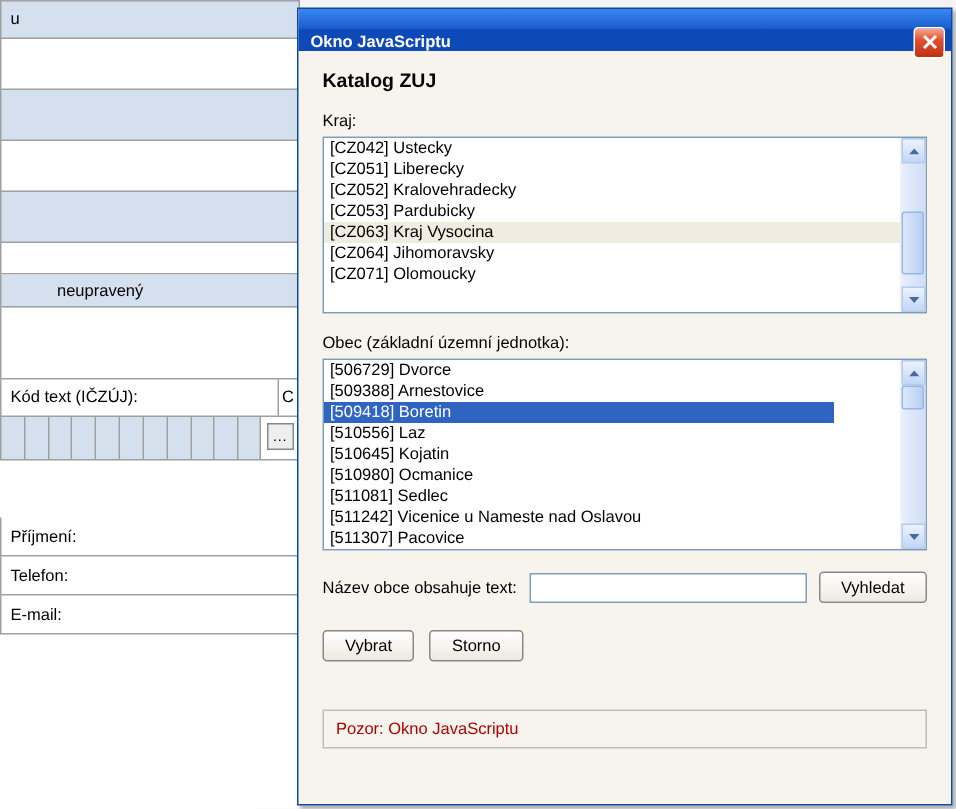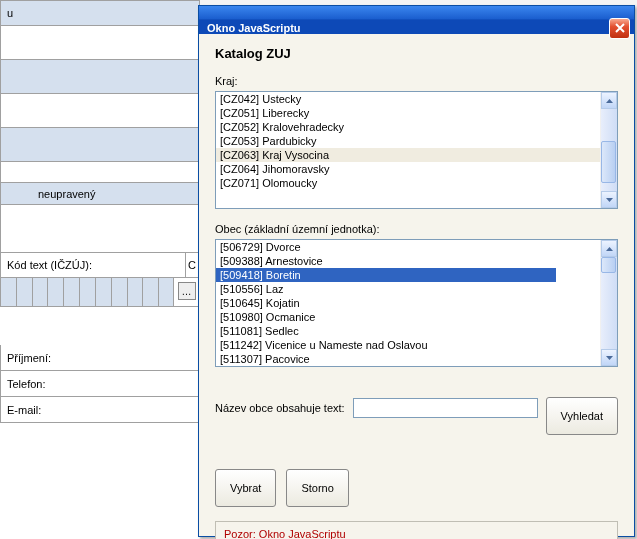--- a/index.html
+++ b/index.html
@@ -36,25 +36,25 @@
     .item.selected { background: #2f64c1; color: #fff; }
     
     .scrollbar { width: 17px; background: linear-gradient(to right,#e8eefb,#cfddf6); border-left: 1px solid #f0f0f0; position:relative; display:flex; flex-direction:column; }
     .sb-btn { height: 17px; background: linear-gradient(to bottom,#ecf3ff,#c1d6f7); border:1px solid #b5cbe9; display:flex; align-items:center; justify-content:center; cursor:pointer; }
     .sb-btn svg { display:block; }
     .sb-track { flex:1; position:relative; }
     .sb-thumb { position:absolute; left:0; width:15px; background: linear-gradient(to right,#dce8fa,#b8cff2); border:1px solid #98b7e6; border-radius:2px; cursor:pointer; }
     
     .search-row { display:flex; align-items:center; gap:8px; margin-top:14px; }
     .search-row input[type=text] { border:1px solid #7e9db9; height:20px; flex:1; padding:1px 3px; font-size:11px; }
-    .btn { border:1px solid #888; background: linear-gradient(to bottom,#fff,#eceae0); height:38px; padding:0 14px; cursor:pointer; font-size:11px; border-radius:3px;margin-top:16px; }
+    .btn { border:1px solid #888; background: linear-gradient(to bottom,#fff,#eceae0); height:21px; padding:0 14px; cursor:pointer; font-size:11px; border-radius:3px; }
     
     .action-row { display:flex; justify-content:flex-start; gap:10px; margin-top:18px; }
     
-    .footer { border:1px solid #c0beb4; background:#f6f4ec; margin-top:14px; padding:6px 8px; color:#b00000; }
+    .footer { border:1px solid #c0beb4; background:#f6f4ec; margin-top:32px; padding:6px 8px; color:#b00000; }
     
     .gap { height: 14px; }
   </style>
 </head>
 <body>
 
 <div class="bg-form">
   <div class="bg-row first" style="background:#d5e0ee;">
       <span>u</span>
     </div>

